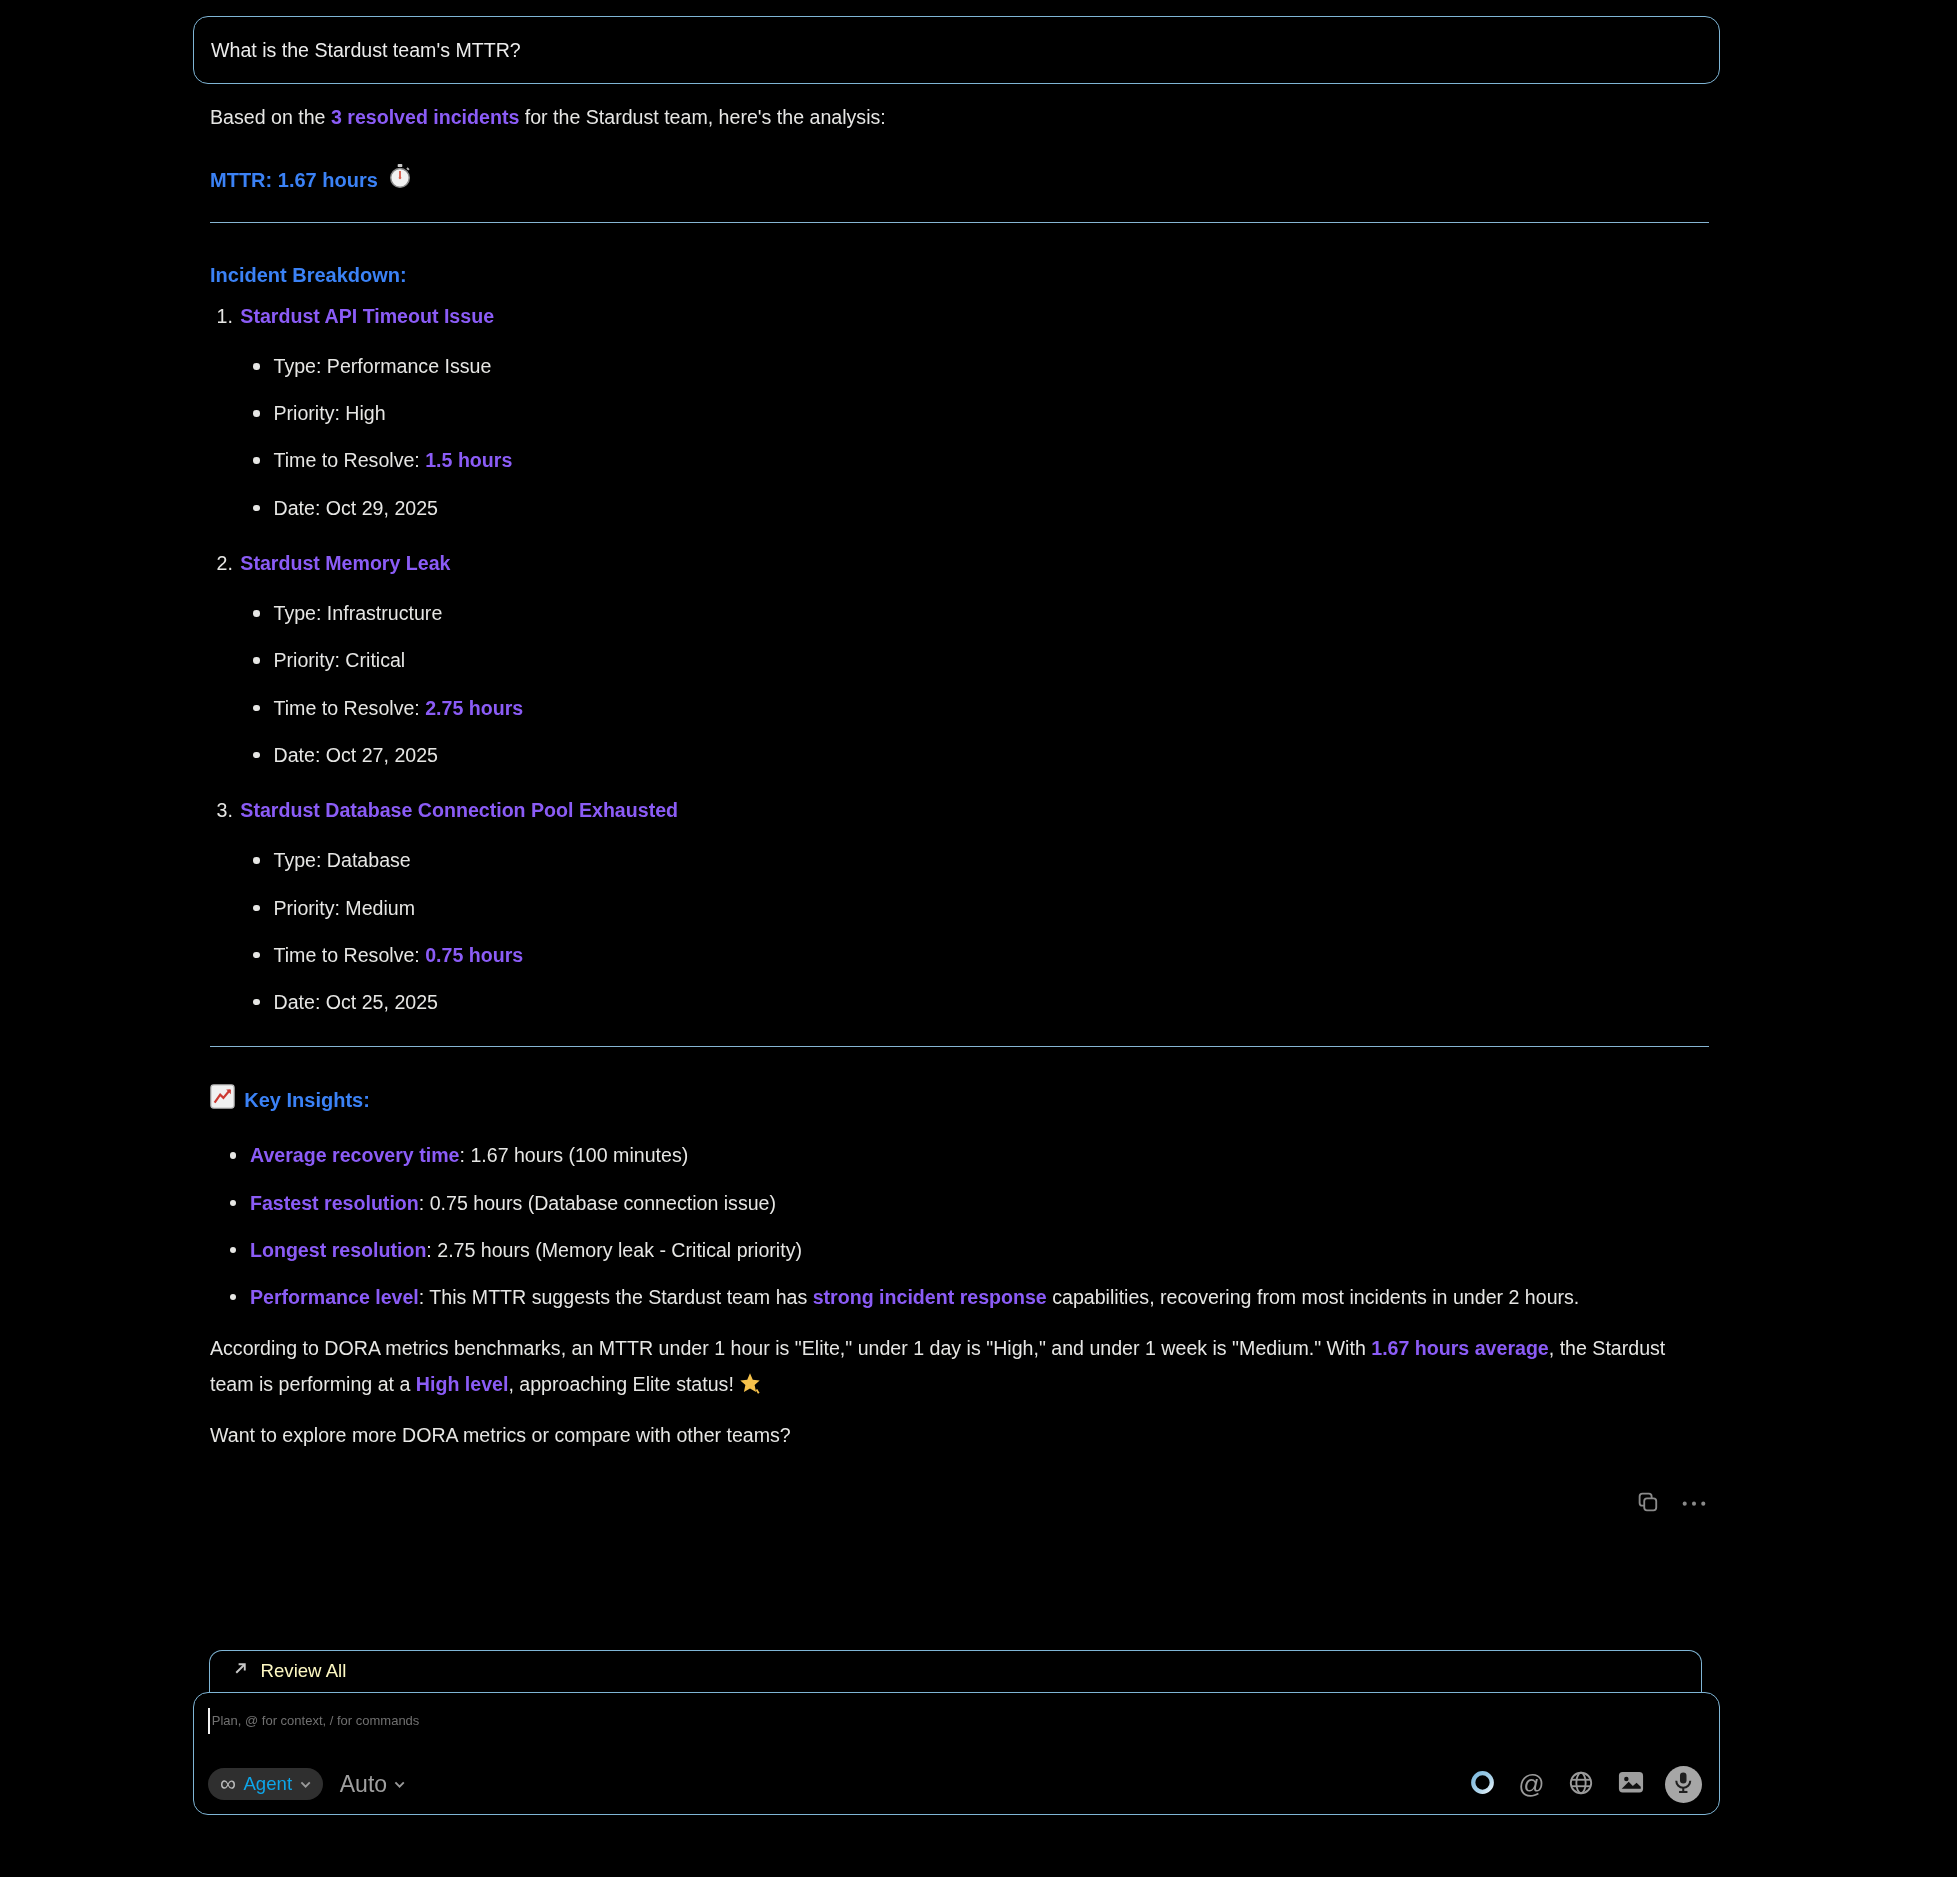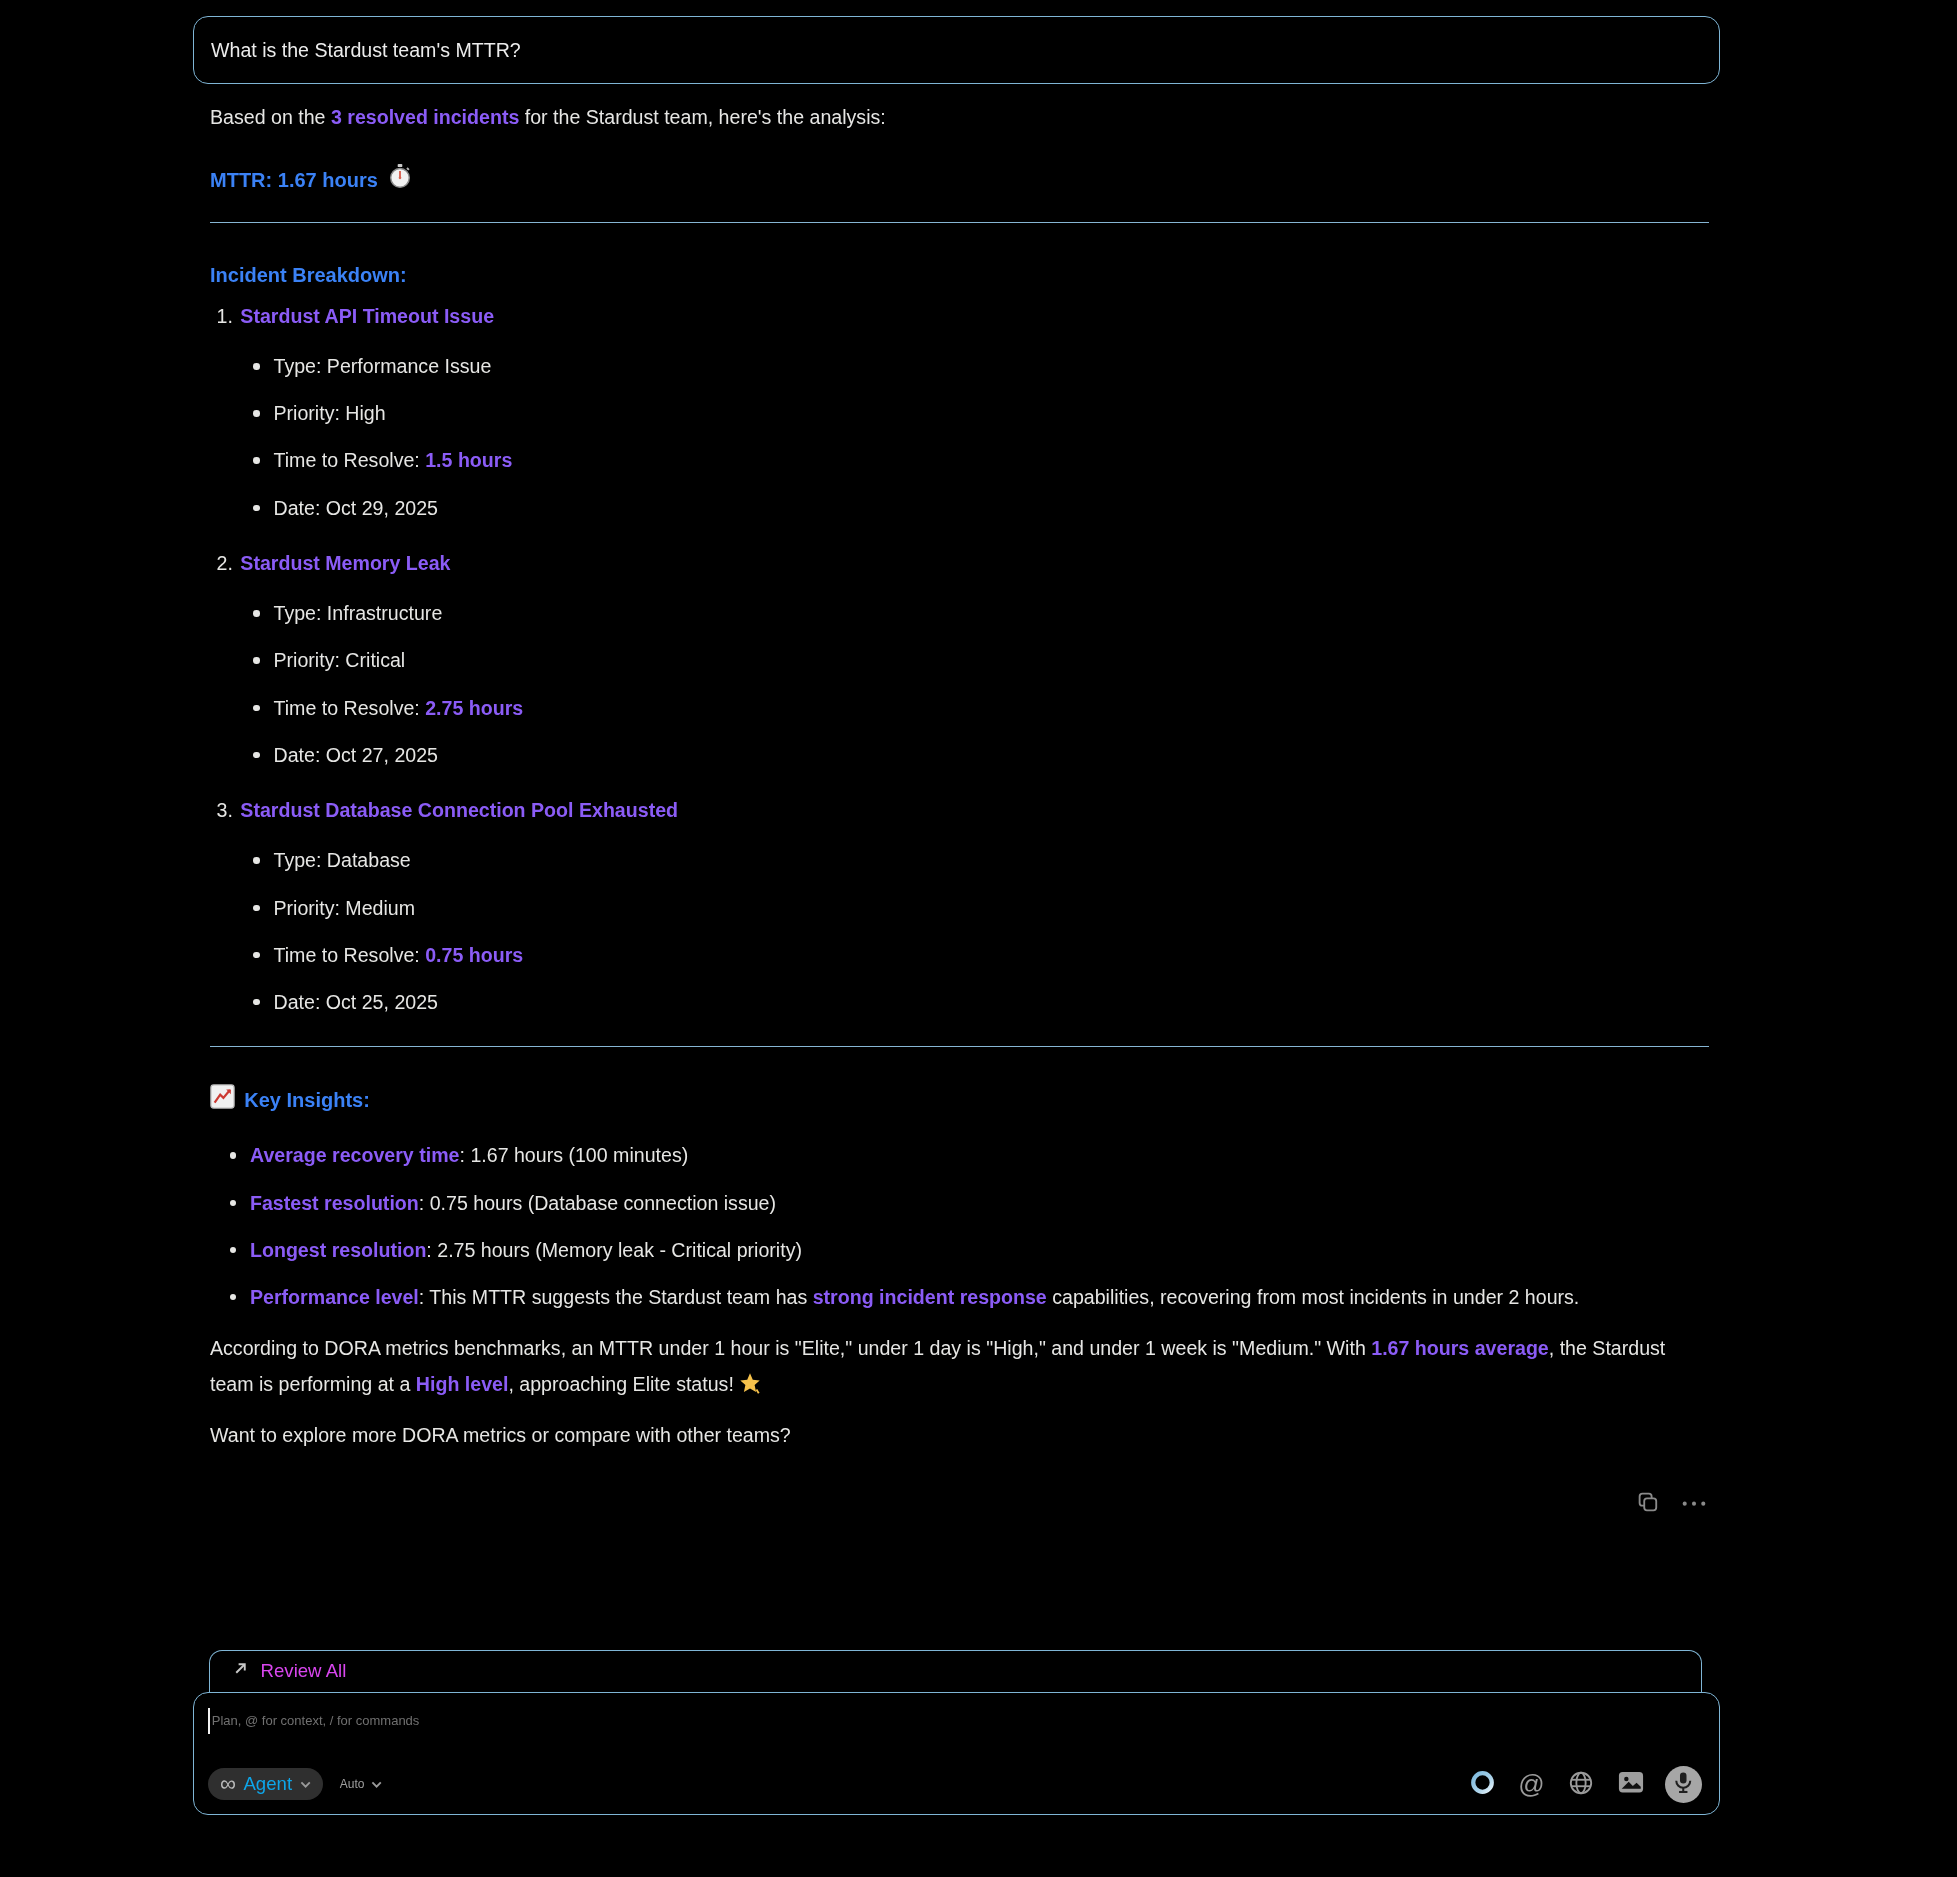--- a/index.html
+++ b/index.html
@@ -46,39 +46,39 @@
   .star-icon { display: inline-block; vertical-align: -3.7px; margin-left: 3.7px; }
 
   .actions { margin-top: 37px; display: flex; justify-content: flex-end; align-items: center; gap: 18.6px; height: 28px; }
   .icon-btn { background: none; border: none; cursor: pointer; display: flex; align-items: center; justify-content: center; padding: 1.9px; }
 
   
   .composer-stack { margin-top: 132px; }
   .review-bar {
     margin: 0 17.7px 0 16px; height: 42px; border: 1.9px solid #7fb5d5; border-bottom: none;
     border-radius: 13px 13px 0 0; display: flex; align-items: center; gap: 11.2px;
-    padding: 0 22.4px; font-size: 18.6px; color: #d946ef; background: #000; cursor: pointer;
+    padding: 0 22.4px; font-size: 18.6px; color: #fef9c3; background: #000; cursor: pointer;
   }
   .input-box {
     position: relative; height: 123px; border: 1.9px solid #7fb5d5; border-radius: 15px;
     background: #000;
   }
   .placeholder-row { display: flex; align-items: center; padding: 15px 0 0 14px; }
   .caret { width: 1.9px; height: 26px; background: #f2f2f2; margin-right: 1.9px; }
   .placeholder { font-size: 13px; color: #707070; }
 
   .composer-bottom { position: absolute; left: 14px; right: 17px; bottom: 11.2px; display: flex; align-items: center; }
   .agent-pill {
     display: inline-flex; align-items: center; gap: 7.5px; height: 32px; padding: 0 12px;
     background: #2f2f2f; border: none; border-radius: 16px; cursor: pointer;
   }
   .agent-pill .inf { color: #b9b9b9; font-size: 22.4px; line-height: 22.4px; }
   .agent-pill .lbl { color: #0ea5e9; font-size: 18.6px; }
   .model-select { display: inline-flex; align-items: center; gap: 6.5px; margin-left: 17px; background: none; border: none; cursor: pointer; }
-  .model-select .lbl { color: #9f9f9f; font-size: 12px; }
+  .model-select .lbl { color: #9f9f9f; font-size: 23px; }
   .spacer { flex: 1; }
   .right-icons { display: flex; align-items: center; gap: 19.6px; }
   .at-glyph { font-size: 26px; color: #9a9a9a; line-height: 26px; }
   .mic-btn {
     width: 37px; height: 37px; border-radius: 50%; background: #a6a6a6; border: none;
     display: flex; align-items: center; justify-content: center; cursor: pointer;
   }
 </style>
 </head>
 <body>

